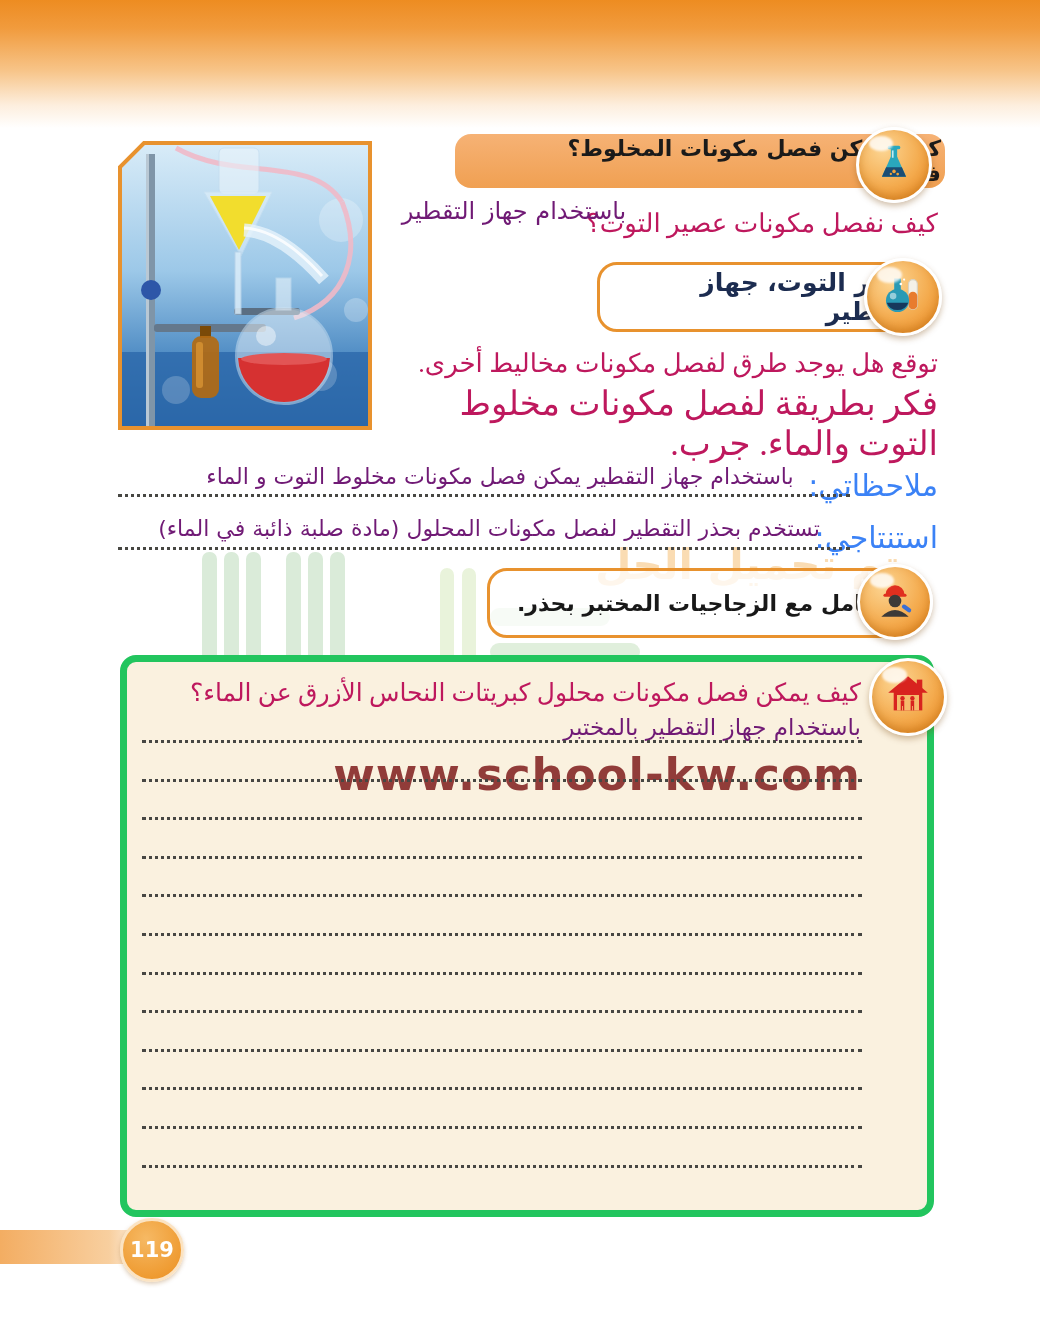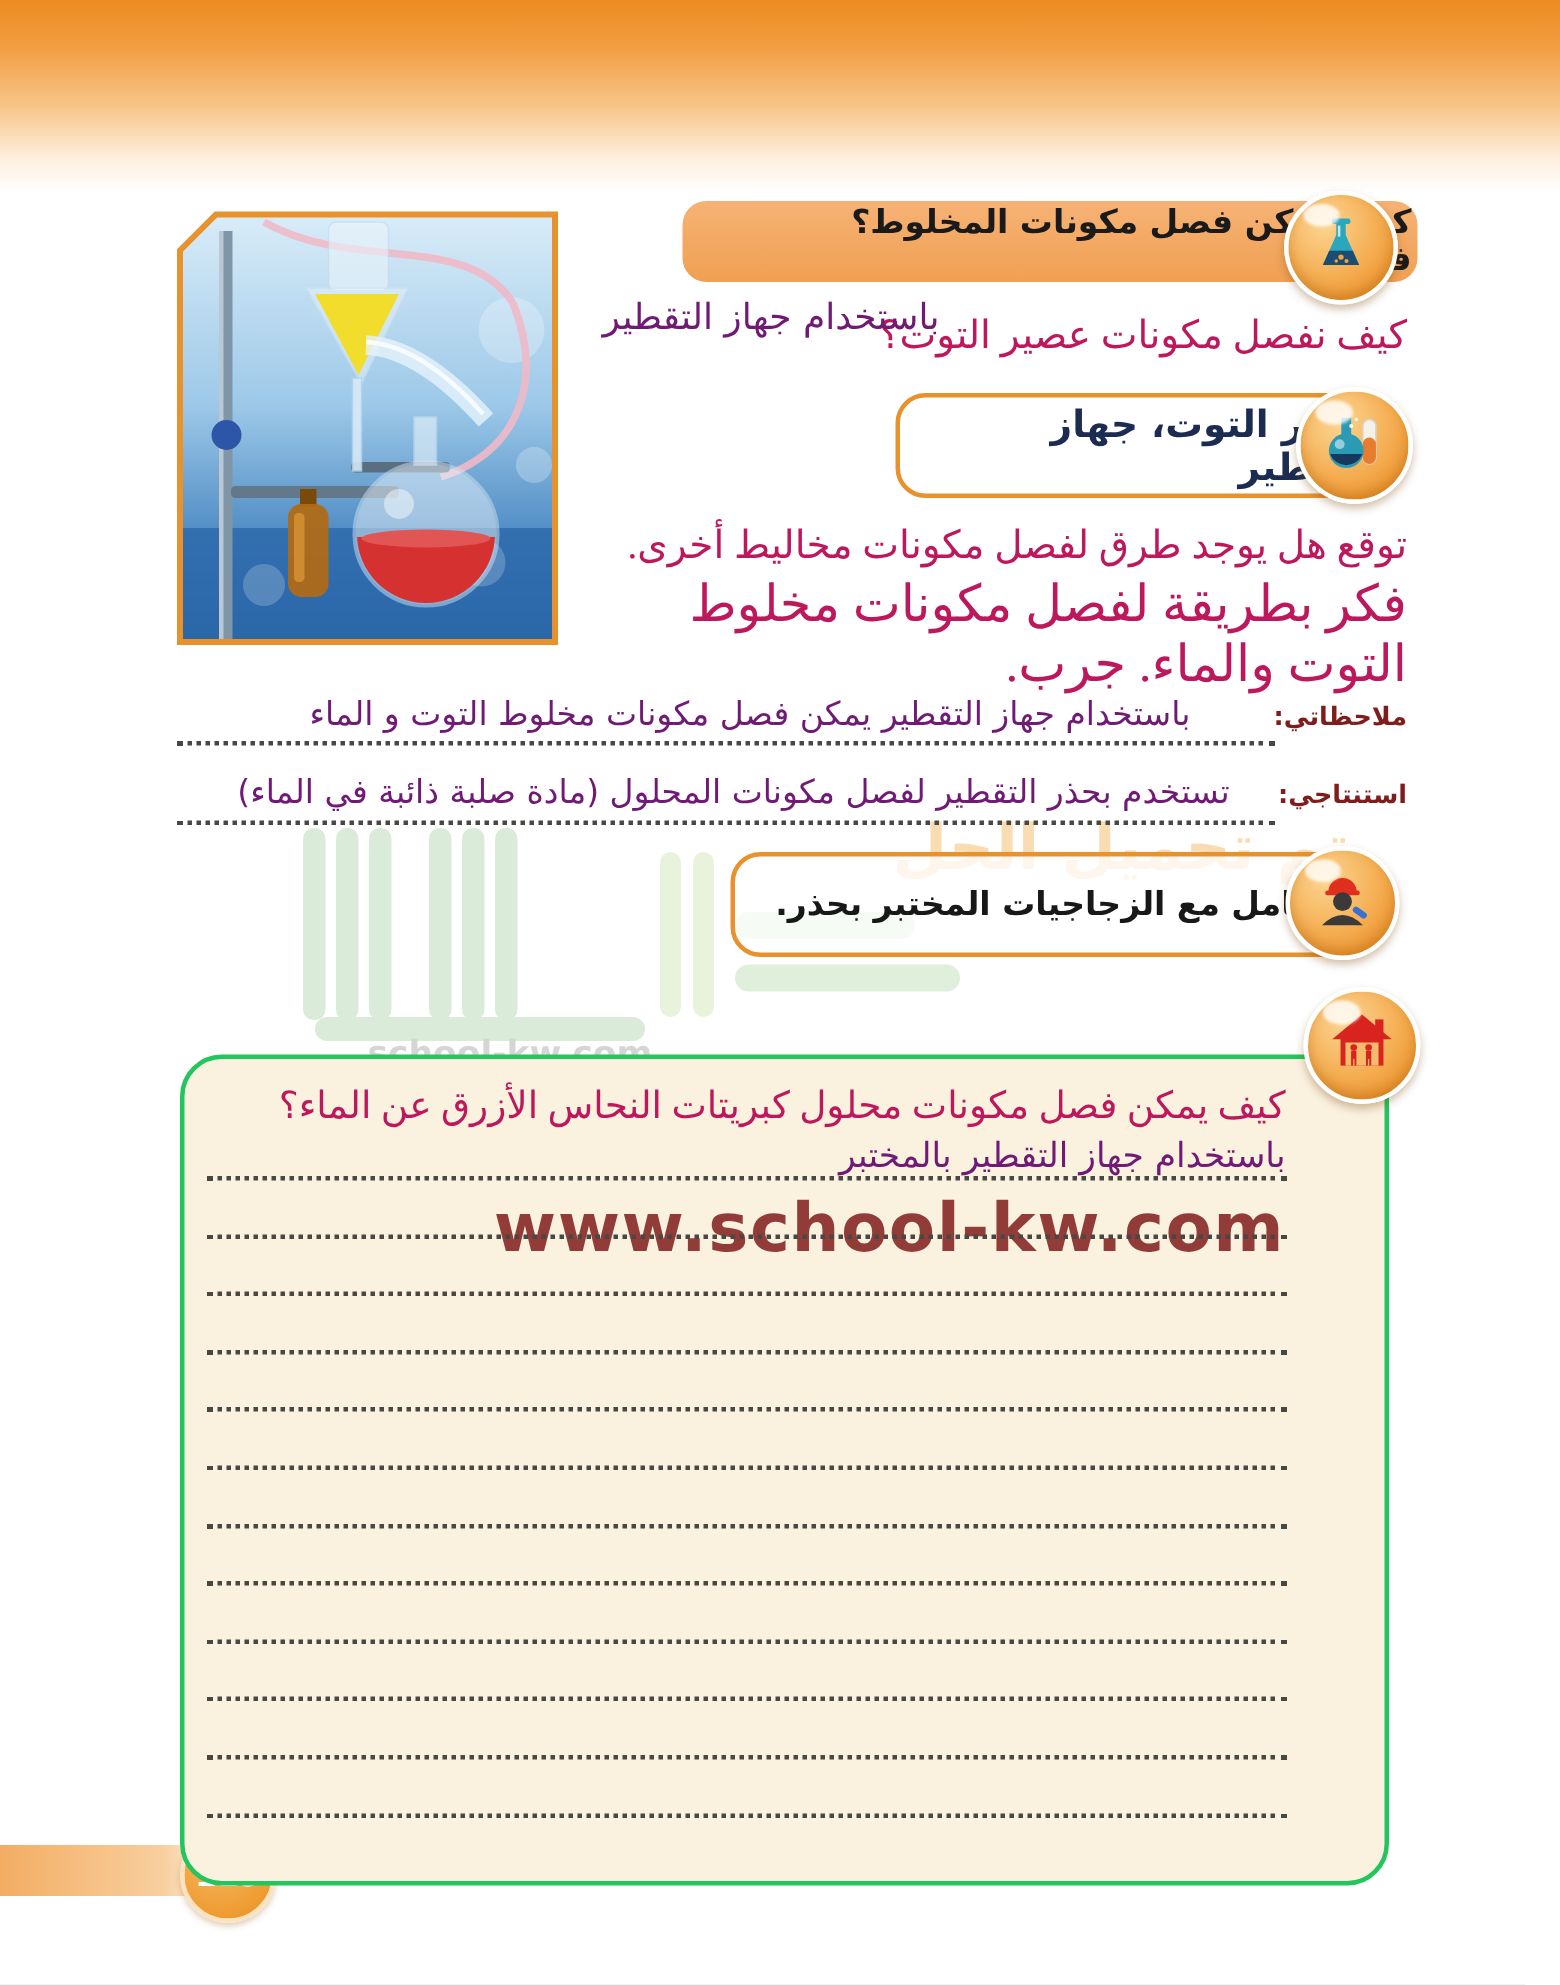--- a/index.html
+++ b/index.html
@@ -23,25 +23,25 @@
   
   .circ{position:absolute;border-radius:50%;border:3px solid #fff;
     background:radial-gradient(circle at 35% 28%,#fcd592,#f4ab4e 55%,#ec8f28 90%);
     box-shadow:0 3px 6px rgba(120,70,10,.35), inset 0 -4px 8px rgba(160,85,0,.35);
     display:flex;align-items:center;justify-content:center;}
   .circ:after{content:"";position:absolute;left:14%;top:8%;width:34%;height:22%;border-radius:50%;
     background:rgba(255,255,255,.8);filter:blur(1px);}
   
   .ser{font-family:"Liberation Serif","DejaVu Serif",serif;color:#be185d;direction:rtl;}
   .red{color:#701a75;font-weight:normal;direction:rtl;}
-  .olabel{color:#7f1d1d;font-weight:bold;font-size:17px;direction:rtl;}
+  .olabel{color:#3b82f6;font-weight:normal;font-size:30px;direction:rtl;}
   .dotline{position:absolute;height:0;border-bottom:3px dotted #474743;}
   
-  .abox{position:absolute;left:120px;top:655px;width:800px;height:548px;border:3px solid #22c55e;
-    border-radius:28px;background:#faf1df;margin-top:48px;}
+  .abox{position:absolute;left:120px;top:655px;width:800px;height:548px;border:7px solid #22c55e;
+    border-radius:16px;background:#faf1df;}
   .abox-q{position:absolute;top:16px;right:66px;font-size:25px;}
   .abox-a{position:absolute;top:52px;right:66px;font-size:23px;}
   .wm-url{position:absolute;top:86px;left:200px;width:540px;text-align:center;
     font-size:45px;font-weight:bold;color:#7f1d1d;opacity:.85;letter-spacing:1px;}
   
   .wm{position:absolute;opacity:.38;pointer-events:none;}
   .wm-word{font-weight:bold;font-size:42px;color:#f2a43a;direction:rtl;}
   
   .pg-bar{position:absolute;left:0;top:1230px;width:156px;height:34px;
     background:linear-gradient(to right,#f3ad62,#f8cf9f 70%,rgba(250,215,170,0));}

